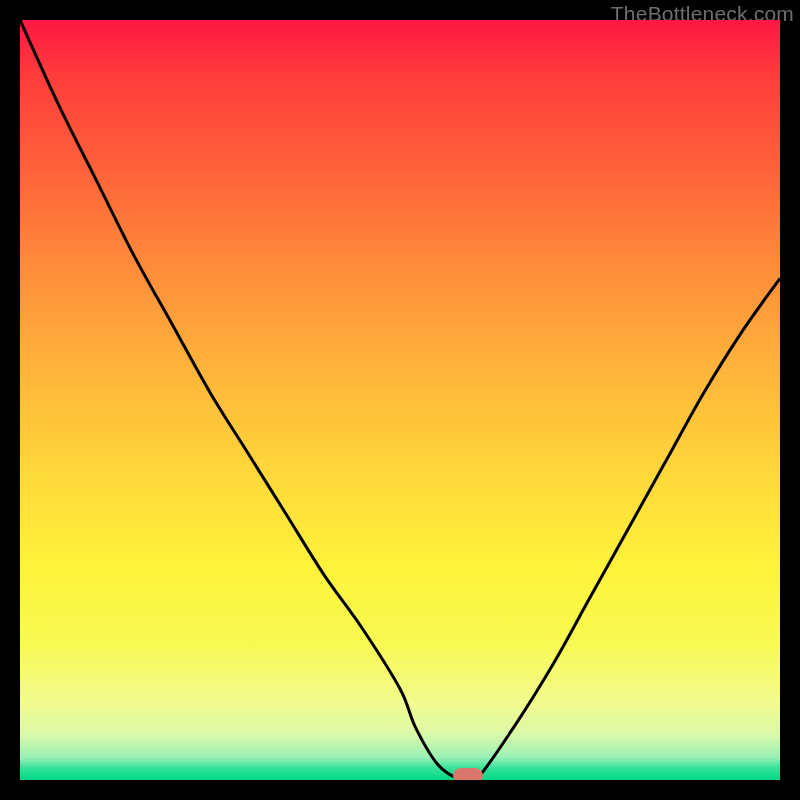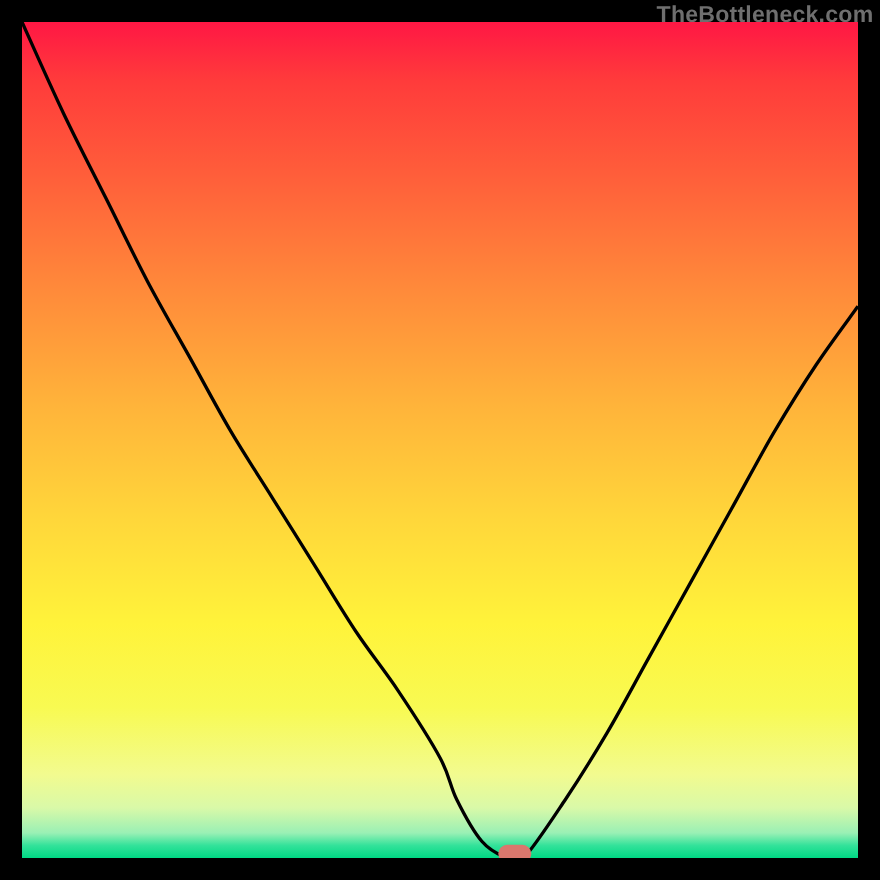--- a/index.html
+++ b/index.html
@@ -46,21 +46,21 @@
       #33e29a 98.5%,
       #00d884 100%
     );
   }
   .watermark {
     position: absolute;
     top: 2px;
     right: 6px;
     color: #6f6f6f;
     font-size: 21px;
-    font-weight: 700;
+    font-weight: 400;
     letter-spacing: 0.2px;
     user-select: none;
   }
   svg.curve {
     position: absolute;
     inset: 0;
   }
   .marker {
     position: absolute;
     width: 30px;

